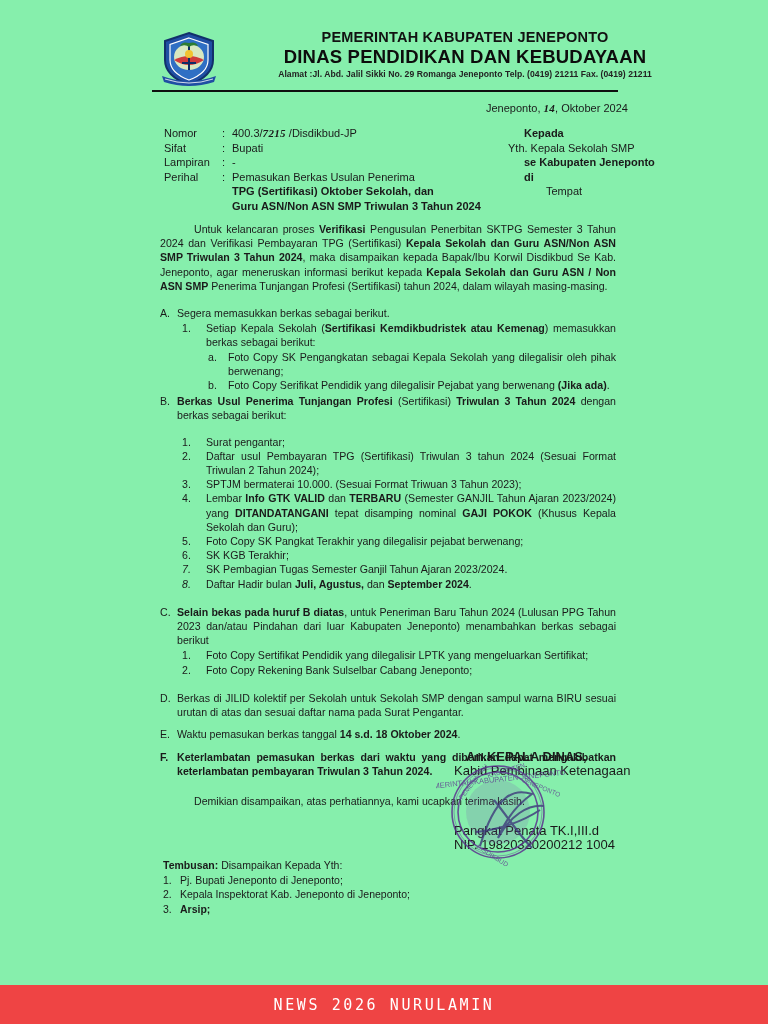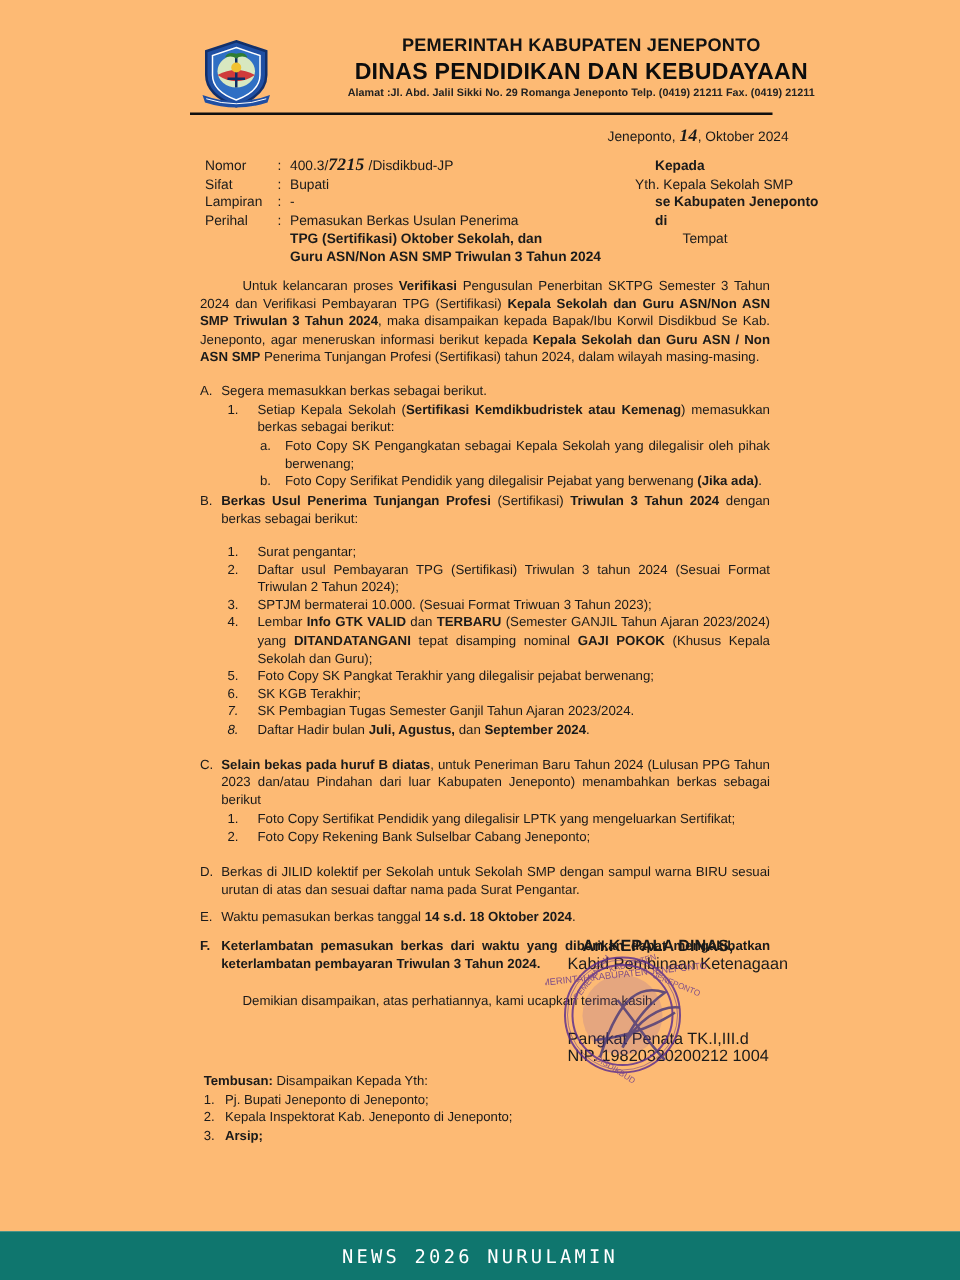--- a/index.html
+++ b/index.html
@@ -14,21 +14,21 @@
     font-family: "Liberation Sans", sans-serif;
     color: #1a1a1a;
     position: relative;
   }
 
   .page {
     position: absolute;
     left: 0; top: 0;
     width: 768px;
     height: 985px;
-    background: #fdba74;
+    background: #86efac;
     box-sizing: border-box;
   }
 
   
   .letterhead {
     position: absolute;
     left: 0; top: 28px;
     width: 768px;
     height: 62px;
   }
@@ -78,21 +78,21 @@
     position: absolute;
     left: 486px; top: 102px;
     font-size: 11px;
     color: #1a1a1a;
     white-space: nowrap;
   }
   .hand {
     font-family: "Liberation Serif", serif;
     font-style: italic;
     font-weight: bold;
-    font-size: 14px;
+    font-size: 11px;
     color: #1a1a1a;
     letter-spacing: 0.3px;
   }
 
   .meta {
     position: absolute;
     left: 164px; top: 126px;
     font-size: 11px;
     line-height: 14.5px;
   }
@@ -195,21 +195,21 @@
   .tembusan .head span.norm { font-weight: normal; }
   .t-row { display: flex; }
   .t-num { flex: 0 0 17px; width: 17px; }
 
   
   .footer {
     position: absolute;
     left: 0; top: 985px;
     width: 768px;
     height: 39px;
-    background: #0f766e;
+    background: #ef4444;
     color: #ffffff;
     display: flex;
     align-items: center;
     justify-content: center;
   }
   .footer-text {
     font-family: "DejaVu Sans Mono", monospace;
     font-size: 15px;
     letter-spacing: 2.6px;
     color: #ffffff;

